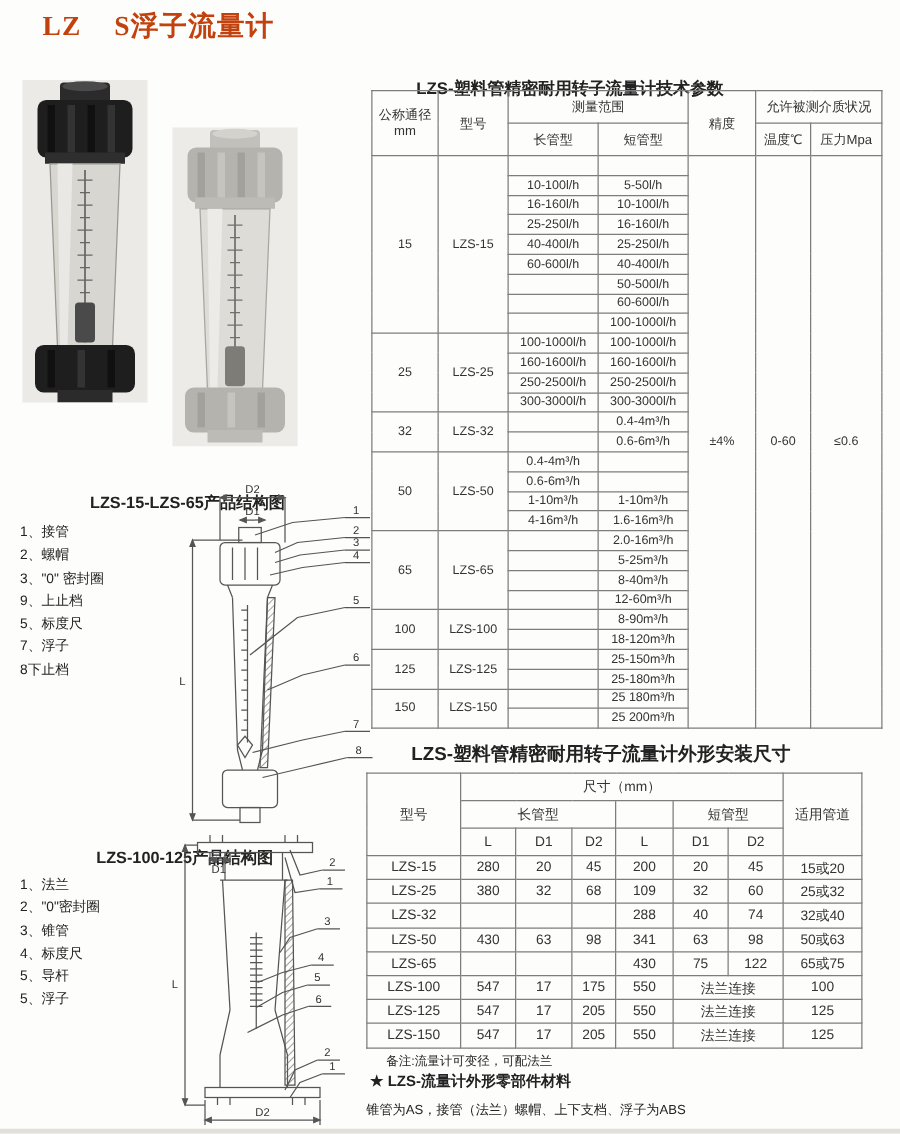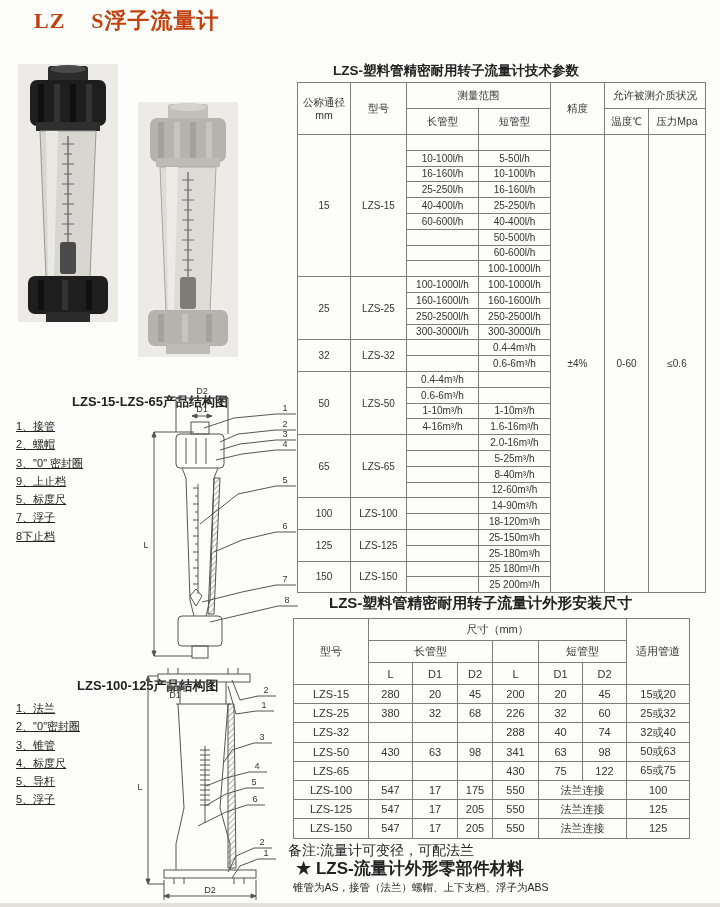--- a/index.html
+++ b/index.html
@@ -11,40 +11,40 @@
               font-size:22px;color:#c2410c;letter-spacing:1px;}
   .page-title .gap{display:inline-block;width:26px;}
   
   .sec-title{font-weight:600;color:#222;margin-left:36px;}
   .spec-title{left:297px;top:62px;font-size:13.5px;}
   .dim-title{left:293px;top:594px;font-size:15px;font-weight:bold;}
   
   table{border-collapse:collapse;table-layout:fixed;}
   td,th{border:1px solid #7d7d7d;text-align:center;vertical-align:middle;
         padding:0 1px;font-weight:normal;color:#333;overflow:hidden;white-space:nowrap;}
-  table.spec{left:297px;top:82px;width:408px;font-size:10px;border-radius:19px;}
+  table.spec{left:297px;top:72px;width:408px;font-size:10px;border-radius:19px;}
   table.spec th{font-size:10.5px;}
   table.spec td{height:14.8px;line-height:11px;}
   table.spec th{height:25px;}
   table.dim{left:293px;top:618px;width:396px;font-size:11px;}
   table.dim th{height:21px;font-size:11px;}
   table.dim td{height:18.2px;}
   .two-line{line-height:13px;}
   
-  .note1{left:288px;top:842px;font-size:14px;color:#222;}
-  .materials-title{left:296px;top:857px;font-size:17px;font-weight:bold;color:#222;}
+  .note1{left:309px;top:842px;font-size:10px;color:#222;}
+  .materials-title{left:296px;top:857px;font-size:12px;font-weight:bold;color:#222;}
   .materials-text{left:293px;top:881px;font-size:10.5px;color:#222;}
   
   .diag-title{font-size:13px;font-weight:600;color:#222;padding-left:32px;}
   .d1-title{left:40px;top:393px;}
   .d2-title{left:45px;top:677px;}
   ul.parts{list-style:none;margin:0;padding:0;font-size:11px;color:#222;}
   .d1-parts{left:16px;top:417px;}
   .d2-parts{left:16px;top:699px;}
-  ul.parts li{height:18.3px;line-height:18.3px;text-decoration:underline;}
+  ul.parts li{height:18.3px;line-height:18.3px;}
   svg text{font-family:"Liberation Sans",sans-serif;fill:#333;}
   .photo{background:#f0efec;}
   .scan-bottom{left:0;top:903px;width:720px;height:4px;background:#e3e0da;}
 </style>
 </head>
 <body>
 
 <div class="abs page-title">
   <span>LZ</span><span class="gap"></span><span>S浮子流量计</span>
 </div>
@@ -229,21 +229,21 @@
         <td>8-40m³/h</td>
       </tr>
       <tr>
         <td></td>
         <td>12-60m³/h</td>
       </tr>
       <tr>
         <td rowspan="2">100</td>
         <td rowspan="2">LZS-100</td>
         <td></td>
-        <td>14-90m³/h</td>
+        <td>8-90m³/h</td>
       </tr>
       <tr>
         <td></td>
         <td>18-120m³/h</td>
       </tr>
       <tr>
         <td rowspan="2">125</td>
         <td rowspan="2">LZS-125</td>
         <td></td>
         <td>25-150m³/h</td>
@@ -456,21 +456,21 @@
         <td>200</td>
         <td>20</td>
         <td>45</td>
         <td>15或20</td>
       </tr>
       <tr>
         <td>LZS-25</td>
         <td>380</td>
         <td>32</td>
         <td>68</td>
-        <td>226</td>
+        <td>109</td>
         <td>32</td>
         <td>60</td>
         <td>25或32</td>
       </tr>
       <tr>
         <td>LZS-32</td>
         <td></td>
         <td></td>
         <td></td>
         <td>288</td>

